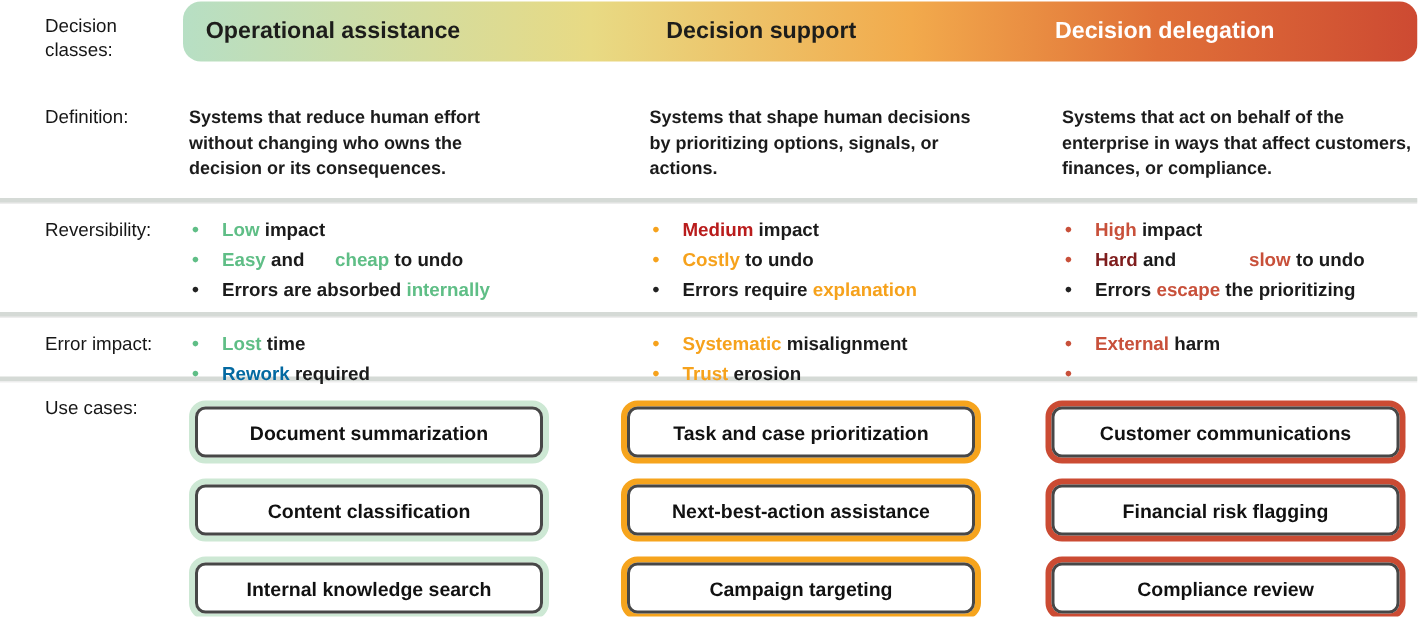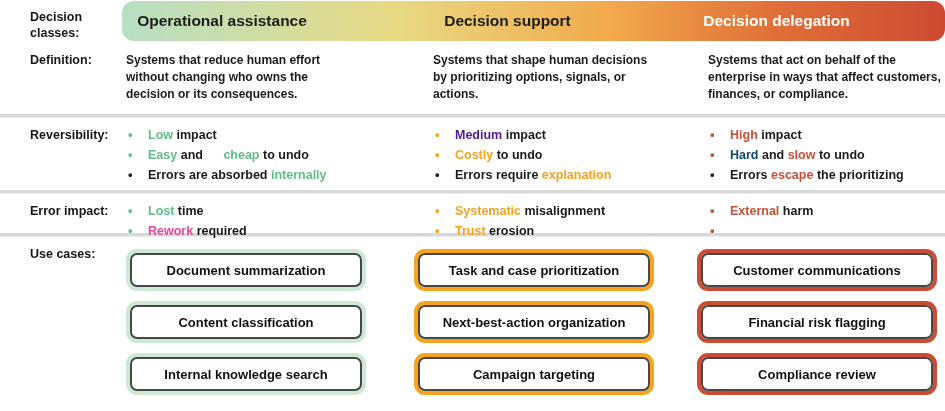--- a/index.html
+++ b/index.html
@@ -26,28 +26,28 @@
     font-weight: bold; font-size: 15.5px;
     padding-right: 85px;
   }
   .header-cell[data-col="0"] { width: 285px; }
   .header-cell[data-col="1"] { width: 286px; }
   .header-cell[data-col="2"] { width: 252px; }
 
   
   .label-cell {
     padding: 10px 0 0 30px;
-    font-weight: bold; font-size: 12.5px; line-height: 16px;
+    font-weight: normal; font-size: 12.5px; line-height: 16px;
     color: #161616;
   }
   .r-header .label-cell { padding-top: 9px; }
   .r-rev .label-cell, .r-err .label-cell { white-space: nowrap; }
 
   
-  .r-def { height: 72px; }
+  .r-def { height: 72px; margin-top: 18px; }
   .def {
     padding-top: 10px;
     font-weight: bold; font-size: 12px; line-height: 17px;
     max-width: 228px;
   }
   .c2 .def { max-width: 240px; }
 
   
   .c0 { padding-left: 4px; }
   .c1 { padding-left: 26px; }
@@ -135,59 +135,59 @@
           <span><span style="color: rgb(95, 190, 134);">Easy</span><span> and </span><span style="color: rgb(95, 190, 134); margin-left: 17px;">cheap</span><span> to undo</span></span>
         </div>
         <div class="bullet-line">
           <span class="bullet" style="color: rgb(34, 34, 34);">•</span>
           <span><span>Errors are absorbed </span><span style="color: rgb(95, 190, 134);">internally</span></span>
         </div>
       </div>
     <div class="cell c1 bullets">
         <div class="bullet-line">
           <span class="bullet" style="color: rgb(246, 162, 28);">•</span>
-          <span><span style="color: #4c1d95;">Medium</span><span> impact</span></span>
+          <span><span style="color: #b91c1c;">Medium</span><span> impact</span></span>
         </div>
         <div class="bullet-line">
           <span class="bullet" style="color: rgb(246, 162, 28);">•</span>
           <span><span style="color: rgb(246, 162, 28);">Costly</span><span> to undo</span></span>
         </div>
         <div class="bullet-line">
           <span class="bullet" style="color: rgb(34, 34, 34);">•</span>
           <span><span>Errors require </span><span style="color: rgb(246, 162, 28);">explanation</span></span>
         </div>
       </div>
     <div class="cell c2 bullets">
         <div class="bullet-line">
           <span class="bullet" style="color: rgb(200, 80, 58);">•</span>
           <span><span style="color: rgb(200, 80, 58);">High</span><span> impact</span></span>
         </div>
         <div class="bullet-line">
           <span class="bullet" style="color: rgb(200, 80, 58);">•</span>
-          <span><span style="color: #0c4a6e; margin-top: 48px;">Hard</span><span> and </span><span style="color: rgb(200, 80, 58);">slow</span><span> to undo</span></span>
+          <span><span style="color: #7f1d1d; margin-top: 48px;">Hard</span><span> and </span><span style="color: rgb(200, 80, 58); margin-left: 45px;">slow</span><span> to undo</span></span>
         </div>
         <div class="bullet-line">
           <span class="bullet" style="color: rgb(34, 34, 34);">•</span>
           <span><span>Errors </span><span style="color: rgb(200, 80, 58);">escape</span><span> the prioritizing</span></span>
         </div>
       </div>
   </div>
 
   <div class="divider"></div>
 
   <div class="row r-err">
     <div class="label-cell">Error impact:</div>
     <div class="cell c0 bullets">
         <div class="bullet-line">
           <span class="bullet" style="color: rgb(95, 190, 134);">•</span>
           <span><span style="color: rgb(95, 190, 134);">Lost</span><span> time</span></span>
         </div>
         <div class="bullet-line">
           <span class="bullet" style="color: rgb(95, 190, 134);">•</span>
-          <span><span style="color: #ec4899;">Rework</span><span> required</span></span>
+          <span><span style="color: #0369a1;">Rework</span><span> required</span></span>
         </div>
       </div>
     <div class="cell c1 bullets">
         <div class="bullet-line">
           <span class="bullet" style="color: rgb(246, 162, 28);">•</span>
           <span><span style="color: rgb(246, 162, 28);">Systematic</span><span> misalignment</span></span>
         </div>
         <div class="bullet-line">
           <span class="bullet" style="color: rgb(246, 162, 28);">•</span>
           <span><span style="color: rgb(246, 162, 28);">Trust</span><span> erosion</span></span>
@@ -217,21 +217,21 @@
         </div>
         <div class="uc-box" style="border-color: rgb(205, 232, 212);">
           <div class="uc-inner">Internal knowledge search</div>
         </div>
       </div>
     <div class="cell c1">
         <div class="uc-box" style="border-color: rgb(246, 164, 29);">
           <div class="uc-inner">Task and case prioritization</div>
         </div>
         <div class="uc-box" style="border-color: rgb(246, 164, 29);">
-          <div class="uc-inner">Next-best-action organization</div>
+          <div class="uc-inner">Next-best-action assistance</div>
         </div>
         <div class="uc-box" style="border-color: rgb(246, 164, 29);">
           <div class="uc-inner">Campaign targeting</div>
         </div>
       </div>
     <div class="cell c2">
         <div class="uc-box" style="border-color: rgb(203, 75, 51);">
           <div class="uc-inner">Customer communications</div>
         </div>
         <div class="uc-box" style="border-color: rgb(203, 75, 51);">

